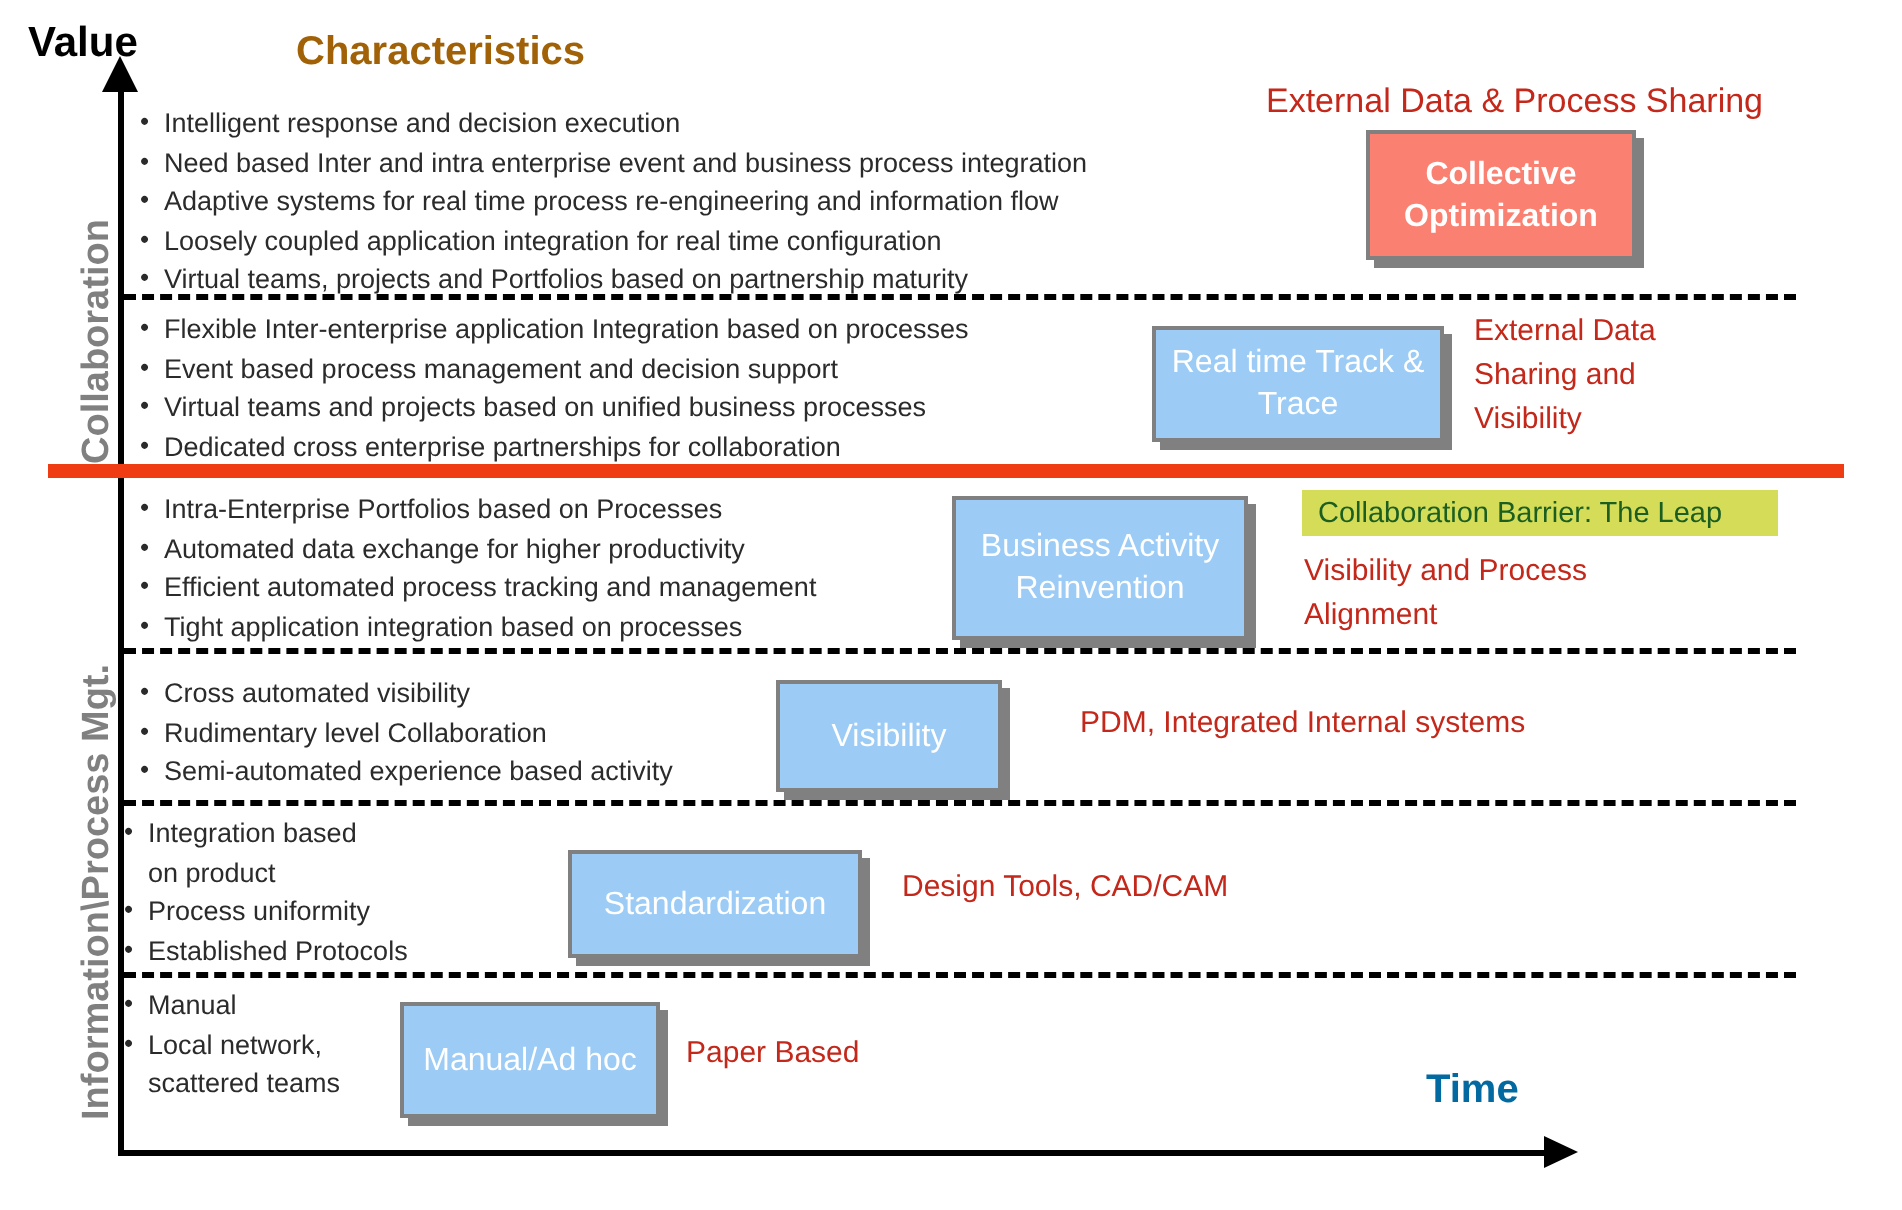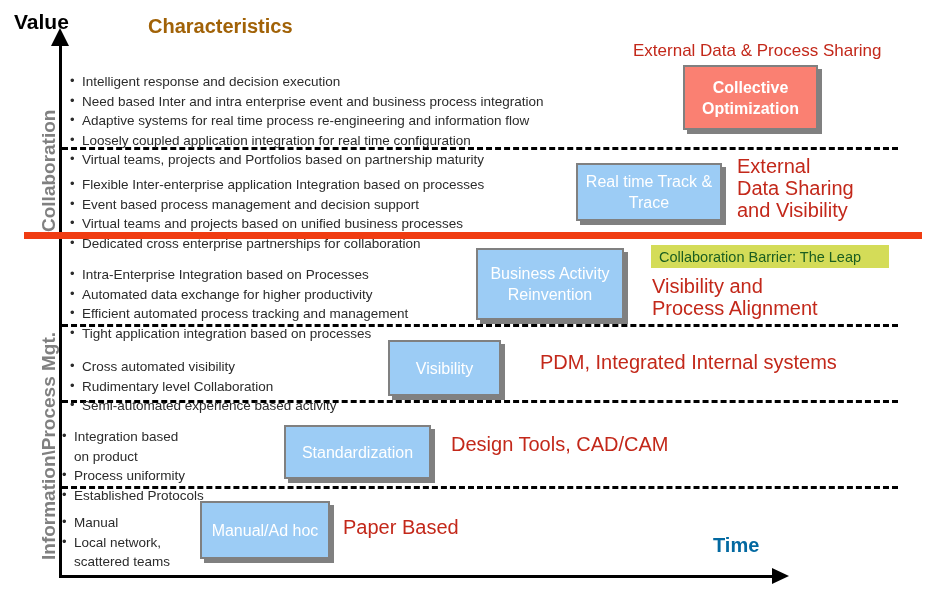--- a/index.html
+++ b/index.html
@@ -114,21 +114,20 @@
     height: 7px;
     background: #F03C12;
   }
 
   
   .bullets {
     position: absolute;
     font-size: 13.5px;
     color: #2b2b2b;
     line-height: 19.5px;
-    margin-top: 20px;
   }
   .bullets div {
     position: relative;
     padding-left: 12px;
     white-space: nowrap;
   }
   .bullets div:before {
     content: "\2022";
     position: absolute;
     left: 0;
@@ -166,21 +165,21 @@
   #box-realtime       { left: 576px; top: 163px; width: 146px; height: 58px; }
   #box-business       { left: 476px; top: 248px; width: 148px; height: 72px; }
   #box-visibility     { left: 388px; top: 340px; width: 113px; height: 56px; }
   #box-standardization{ left: 284px; top: 425px; width: 147px; height: 54px; }
   #box-manual         { left: 200px; top: 501px; width: 130px; height: 58px; }
 
   
   .annotation {
     position: absolute;
     color: #C3281A;
-    font-size: 20px;
+    font-size: 15px;
     line-height: 22px;
     white-space: pre-line;
   }
   #ann-external-data-process { left: 633px; top: 40px; font-size: 17px; }
   #ann-external-sharing      { left: 737px; top: 155px; }
   #ann-visibility-alignment  { left: 652px; top: 275px; }
   #ann-pdm                   { left: 540px; top: 351px; }
   #ann-design-tools          { left: 451px; top: 433px; }
   #ann-paper-based           { left: 343px; top: 516px; }
 
@@ -235,21 +234,21 @@
 <div class="bullets" id="bullets-2">
   <div>Flexible Inter-enterprise application Integration based on processes</div>
   <div>Event based process management and decision support</div>
   <div>Virtual teams and projects based on unified business processes</div>
   <div>Dedicated cross enterprise partnerships for collaboration</div>
 </div>
 <div class="stage-box blue" id="box-realtime">Real time Track &amp; Trace</div>
 <div class="annotation" id="ann-external-sharing" style="width:120px;white-space:normal;">External Data Sharing and Visibility</div>
 
 <div class="bullets" id="bullets-3">
-  <div>Intra-Enterprise Integration based on Processes</div>
+  <div>Intra-Enterprise Portfolios based on Processes</div>
   <div>Automated data exchange for higher productivity</div>
   <div>Efficient automated process tracking and management</div>
   <div>Tight application integration based on processes</div>
 </div>
 <div class="stage-box blue" id="box-business" style="font-size:16px;">Business Activity Reinvention</div>
 <div id="barrier-callout">Collaboration Barrier: The Leap</div>
 <div class="annotation" id="ann-visibility-alignment" style="width:180px;white-space:normal;">Visibility and Process Alignment</div>
 
 <div class="bullets" id="bullets-4">
   <div>Cross automated visibility</div>

